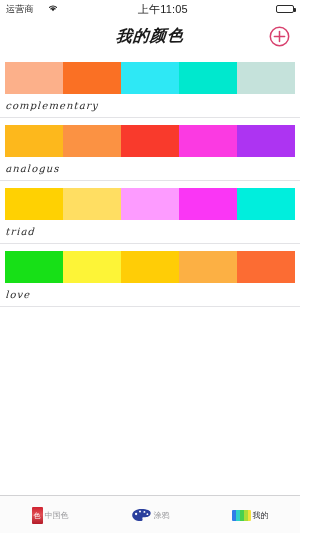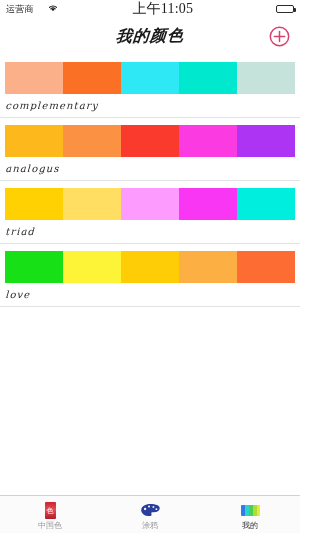--- a/index.html
+++ b/index.html
@@ -35,24 +35,23 @@
   }
   .status-left {
     display: flex;
     align-items: center;
     gap: 14px;
     flex: 0 0 auto;
   }
   .status-center {
     flex: 1 1 auto;
     text-align: center;
-    font-size: 14px;
+    font-size: 11px;
     color: #1c1c1c;
     padding-right: 8px;
-    font-family: Liberation Serif, serif;
   }
   .status-right {
     flex: 0 0 auto;
     display: flex;
     align-items: center;
   }
   .wifi-icon { display: block; }
   .battery {
     width: 18px;
     height: 8.5px;
@@ -146,21 +145,21 @@
     flex: 0 0 38px;
     height: 38px;
     border-top: 1px solid #d2d2d4;
     background: #fbfbfb;
     display: flex;
     align-items: stretch;
   }
   .tab-item {
     flex: 1 1 0;
     display: flex;
-    flex-direction: column;
+    flex-direction: row;
     align-items: center;
     justify-content: center;
     gap: 2px;
     cursor: pointer;
     padding-top: 2px;
   }
   .tab-icon {
     height: 18px;
     display: flex;
     align-items: center;

